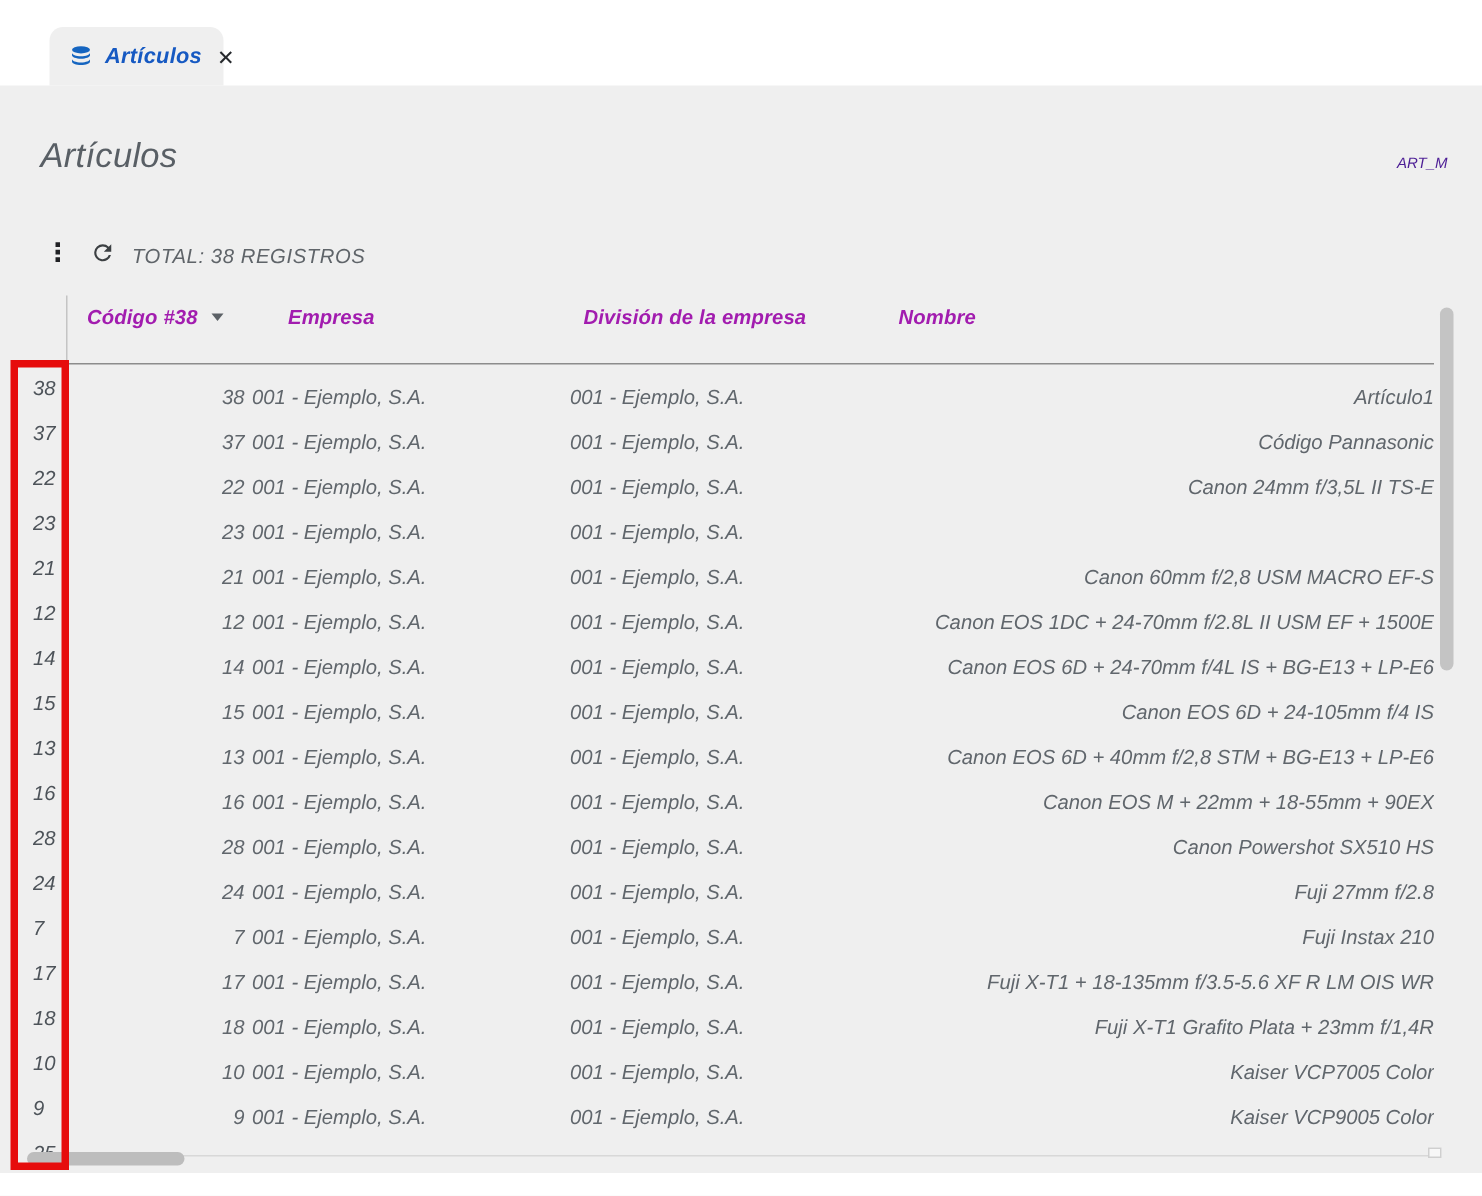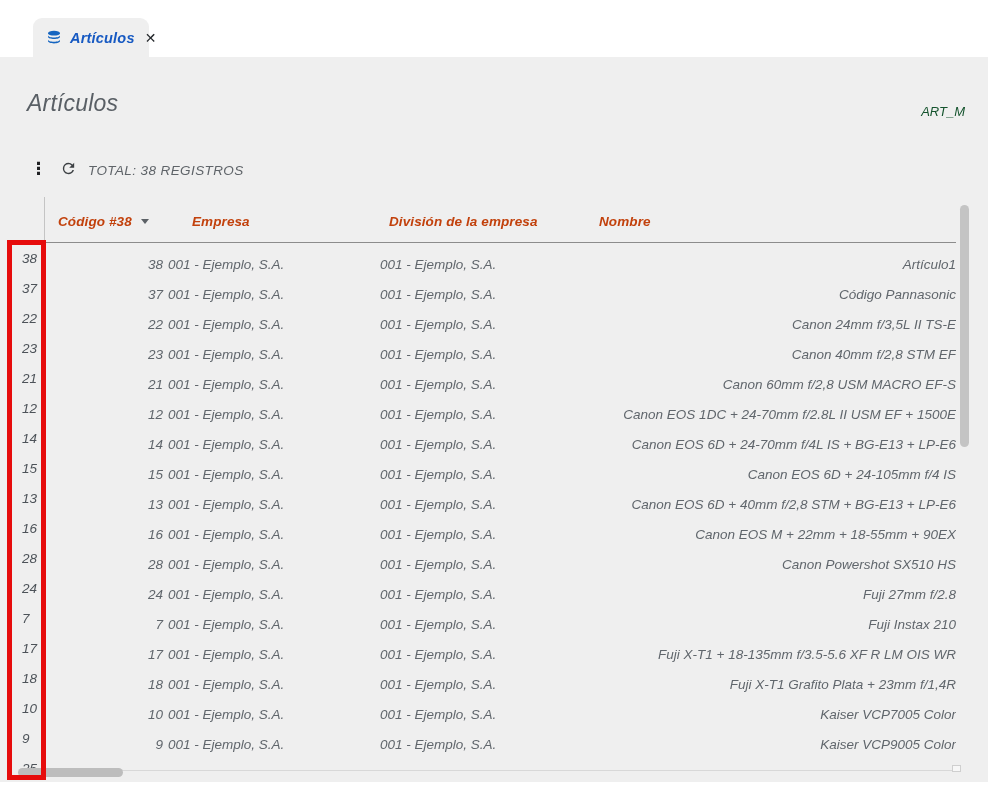--- a/index.html
+++ b/index.html
@@ -12,28 +12,28 @@
   .tab { position:absolute; left:33px; top:18px; width:116px; height:39px; background:#efefef;
          border-radius:9px 9px 0 0; display:flex; align-items:center; padding:0 10px 0 13px; cursor:pointer; }
   .tab .dbicon { width:16px; height:16px; display:inline-block; flex:0 0 auto; }
   .tab .tab-label { color:#1659c2; font-weight:bold; font-size:14.5px; margin-left:8px; letter-spacing:.2px; }
   .tab .tab-close { margin-left:10px; color:#26292d; font-size:14px; font-weight:bold; cursor:pointer; line-height:1; }
 
   
   .content { position:absolute; left:0; top:57px; width:988px; height:725px; background:#efefef; }
 
   .page-title { position:absolute; left:27px; top:33px; font-size:23px; font-weight:400; color:#595f65; letter-spacing:.2px; }
-  .page-code { position:absolute; right:23px; top:47px; font-size:13px; color:#14532d; }
+  .page-code { position:absolute; right:23px; top:47px; font-size:10px; color:#4c1d95; }
 
   .kebab { position:absolute; left:30px; top:103px; font-size:17px; font-weight:bold; color:#202124; cursor:pointer; line-height:1; }
   .refresh { position:absolute; left:60px; top:103px; width:17px; height:17px; cursor:pointer; }
   .total { position:absolute; left:88px; top:106px; font-size:13.5px; color:#5f6469; letter-spacing:.4px; }
 
   
-  .col-h { position:absolute; top:157px; font-size:13.5px; font-weight:bold; color:#c2410c; letter-spacing:.1px; cursor:pointer;text-align:right; }
+  .col-h { position:absolute; top:147px; font-size:13.5px; font-weight:bold; color:#a21caf; letter-spacing:.1px; cursor:pointer;text-align:right; }
   .h-code { left:58px; } .h-emp { left:192px; } .h-div { left:389px; } .h-nom { left:599px; }
   .sort-arrow { display:inline-block; width:0; height:0; border-left:4.5px solid transparent; border-right:4.5px solid transparent;
                 border-top:5px solid #5c6166; margin-left:9px; vertical-align:2px; }
   .header-line { position:absolute; left:44px; top:185px; width:912px; height:0; border-top:1px solid #8c8c8c; }
   .left-line { position:absolute; left:44px; top:140px; width:0; height:573px; border-left:1px solid #c4c4c4; }
 
   
   .gutter { position:absolute; left:22px; top:187px; width:21px; height:526px; overflow:hidden; }
   .gutter-num { height:30px; line-height:30px; font-size:13.5px; color:#4d5359; cursor:pointer; }
 
@@ -131,21 +131,20 @@
         <div class="trow">
           <div class="c-code">22</div>
           <div class="c-emp">001 - Ejemplo, S.A.</div>
           <div class="c-div">001 - Ejemplo, S.A.</div>
           <div class="c-nom">Canon 24mm f/3,5L II TS-E</div>
         </div>
         <div class="trow">
           <div class="c-code">23</div>
           <div class="c-emp">001 - Ejemplo, S.A.</div>
           <div class="c-div">001 - Ejemplo, S.A.</div>
-          <div class="c-nom">Canon 40mm f/2,8 STM EF</div>
         </div>
         <div class="trow">
           <div class="c-code">21</div>
           <div class="c-emp">001 - Ejemplo, S.A.</div>
           <div class="c-div">001 - Ejemplo, S.A.</div>
           <div class="c-nom">Canon 60mm f/2,8 USM MACRO EF-S</div>
         </div>
         <div class="trow">
           <div class="c-code">12</div>
           <div class="c-emp">001 - Ejemplo, S.A.</div>

